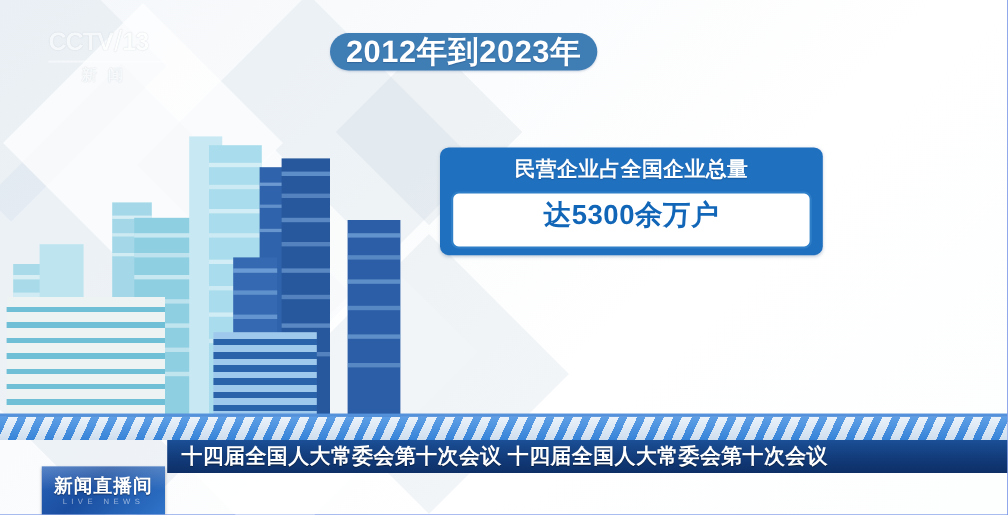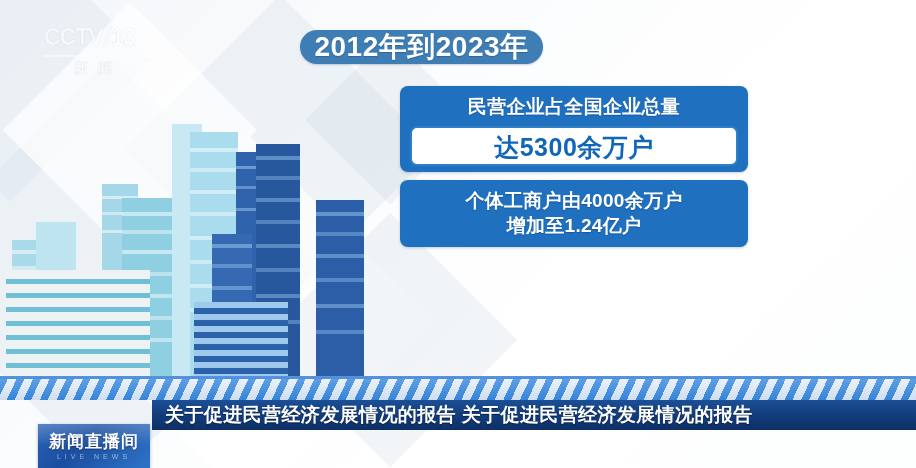--- a/index.html
+++ b/index.html
@@ -59,24 +59,24 @@
   .card{
     background:#2070c0; border-radius:8px; margin-bottom:8px;
     padding:8px 10px 9px; text-align:center;
     box-shadow:0 1px 3px rgba(30,70,120,.25);
   }
   .card .ln{
     color:#ffffff; font-weight:bold; font-size:19px; line-height:1.32;
     letter-spacing:.3px; white-space:nowrap;
     text-shadow:0 1px 1px rgba(10,45,90,.35);
   }
-  .card.has-hl{ padding-bottom:6px; }
+  .card.has-hl{ padding-bottom:6px;margin-top:48px; }
   .hl{
     margin-top:7px; background:#ffffff; border:2px solid #2f7fc8;
-    border-radius:7px; padding:3px 0 0;
+    border-radius:7px; padding:3px 0 12px;
   }
   .hl span{
     color:#1266b8; font-weight:bold; font-size:25px; letter-spacing:.5px;
     white-space:nowrap;
   }
 
   
   .lower{ position:absolute; left:0; right:0; bottom:0; height:68px; }
   .sub-bar{
     position:absolute; left:152px; top:0; right:0; height:30px;
@@ -240,31 +240,27 @@
 
   <div class="cards">
 
     <div class="card has-hl">
       <div class="ln">民营企业占全国企业总量</div>
       <div class="hl">
         <span>达5300余万户</span>
       </div>
     </div>
 
-    <div class="card">
-      <div class="ln">个体工商户由4000余万户</div>
-      <div class="ln">增加至1.24亿户</div>
-    </div>
 
 
   </div>
 
   <div class="lower">
     <div class="sub-bar">
-      <span>关于促进民营经济发展情况的报告 关于促进民营经济发展情况的报告</span>
+      <span>十四届全国人大常委会第十次会议 十四届全国人大常委会第十次会议</span>
     </div>
     <div class="badge">
       <div class="badge-sheen"></div>
       <div class="b1">新闻直播间</div>
       <div class="b2">LIVE NEWS</div>
     </div>
   </div>
 
 </div>
 

